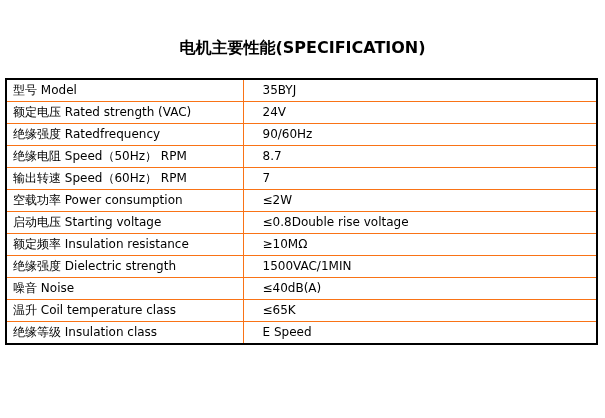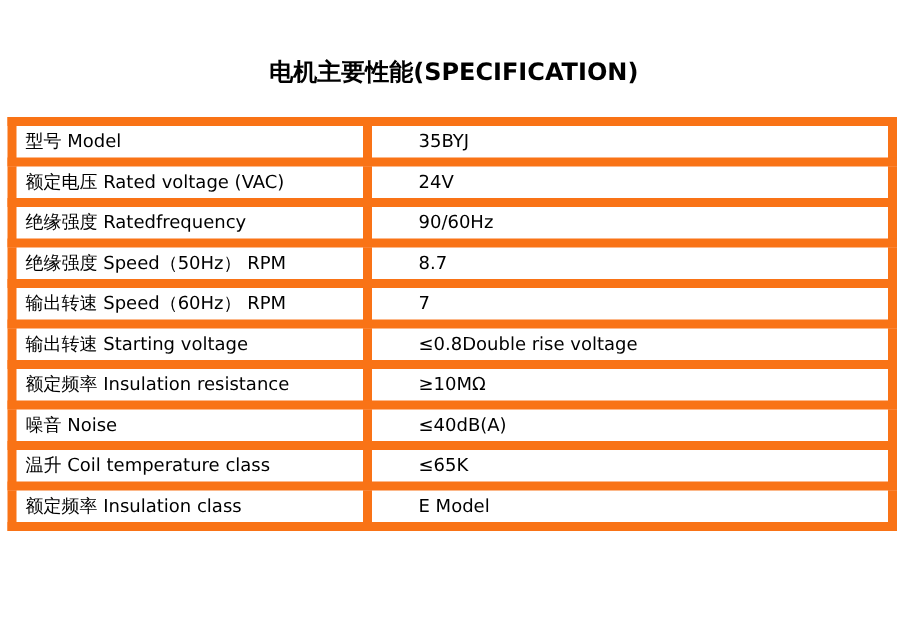--- a/index.html
+++ b/index.html
@@ -34,83 +34,91 @@
     position: absolute;
     top: 78px;
     left: 5px;
     width: 593px;
     border-collapse: collapse;
     table-layout: fixed;
     background: #ffffff;
   }
   table.spec-table { border: 2px solid #000000; }
   table.spec-table td {
-    border: 6px solid #f97316;
+    border: 1px solid #f97316;
     height: 21px;
     font-size: 12px;
     line-height: 21px;
     vertical-align: middle;
     white-space: nowrap;
     overflow: hidden;
     color: #000000;
   }
   td.label-cell {
     width: 237px;
     padding-left: 6px;
   }
   td.value-cell {
-    padding-left: 31px;
+    padding-left: 19px;
     margin-top: 46px;
   }
 </style>
 </head>
 <body>
 
 <div class="page">
 
   <div class="page-title">电机主要性能(SPECIFICATION)</div>
 
   <table class="spec-table">
     <tbody>
       <tr>
         <td class="label-cell">型号 Model</td>
         <td class="value-cell">35BYJ</td>
       </tr>
       <tr>
-        <td class="label-cell">额定电压 Rated voltage (VAC)</td>
+        <td class="label-cell">额定电压 Rated strength (VAC)</td>
         <td class="value-cell">24V</td>
       </tr>
       <tr>
         <td class="label-cell">绝缘强度 Ratedfrequency</td>
         <td class="value-cell">90/60Hz</td>
       </tr>
       <tr>
-        <td class="label-cell">绝缘强度 Speed（50Hz） RPM</td>
+        <td class="label-cell">绝缘电阻 Speed（50Hz） RPM</td>
         <td class="value-cell">8.7</td>
       </tr>
       <tr>
         <td class="label-cell">输出转速 Speed（60Hz） RPM</td>
         <td class="value-cell">7</td>
       </tr>
       <tr>
-        <td class="label-cell">输出转速 Starting voltage</td>
+        <td class="label-cell">空载功率 Power consumption</td>
+        <td class="value-cell">≤2W</td>
+      </tr>
+      <tr>
+        <td class="label-cell">启动电压 Starting voltage</td>
         <td class="value-cell">≤0.8Double rise voltage</td>
       </tr>
       <tr>
         <td class="label-cell">额定频率 Insulation resistance</td>
         <td class="value-cell">≥10MΩ</td>
+      </tr>
+      <tr>
+        <td class="label-cell">绝缘强度 Dielectric strength</td>
+        <td class="value-cell">1500VAC/1MIN</td>
       </tr>
       <tr>
         <td class="label-cell">噪音 Noise</td>
         <td class="value-cell">≤40dB(A)</td>
       </tr>
       <tr>
         <td class="label-cell">温升 Coil temperature class</td>
         <td class="value-cell">≤65K</td>
       </tr>
       <tr>
-        <td class="label-cell">额定频率 Insulation class</td>
-        <td class="value-cell">E Model</td>
+        <td class="label-cell">绝缘等级 Insulation class</td>
+        <td class="value-cell">E Speed</td>
       </tr>
     </tbody>
   </table>
 
 </div>
 
 </body></html>

